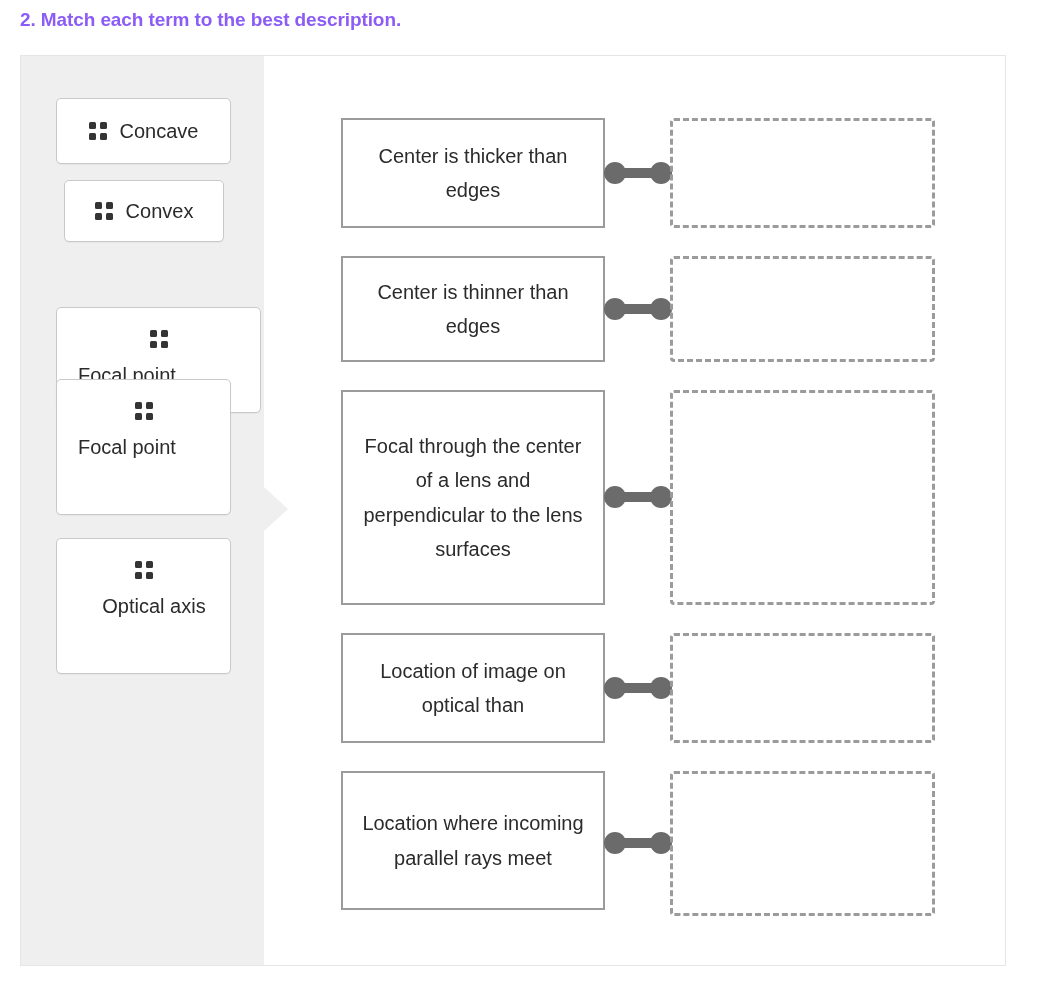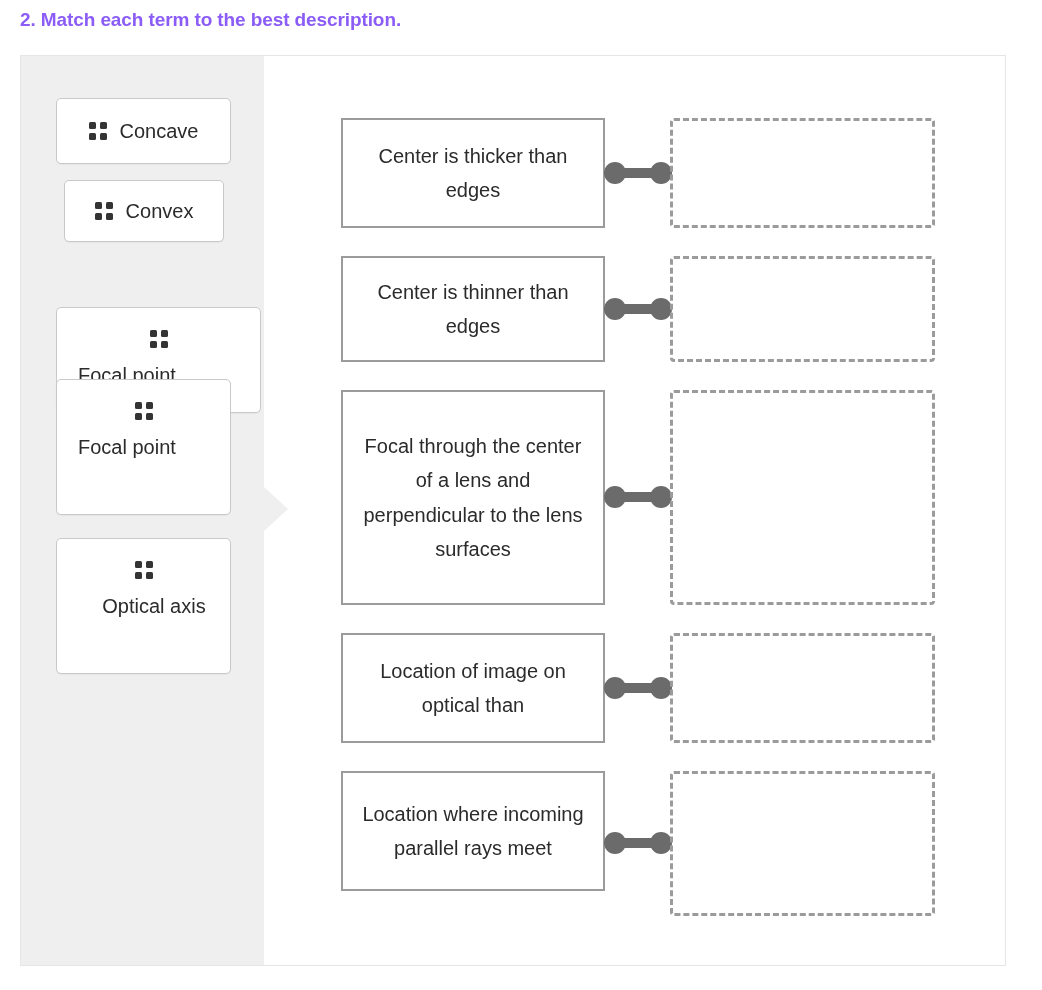--- a/index.html
+++ b/index.html
@@ -284,21 +284,21 @@
       <div class="description-box" style="height:110px;">Location of image on optical than</div>
       <div class="connector" style="top:44px;">
         <span class="bar"></span>
           <span class="knob left"></span>
           <span class="knob right"></span>
       </div>
       <div class="drop-zone" style="height:110px;"></div>
     </div>
 
     <div class="match-row" style="top:715px; height:145px;">
-      <div class="description-box" style="height:120px;">Location where incoming parallel rays meet</div>
+      <div class="description-box" style="height:139px;">Location where incoming parallel rays meet</div>
       <div class="connector" style="top:61px;">
         <span class="bar"></span>
           <span class="knob left"></span>
           <span class="knob right"></span>
       </div>
       <div class="drop-zone" style="height:145px;"></div>
     </div>
 
   </div>
 </div>

